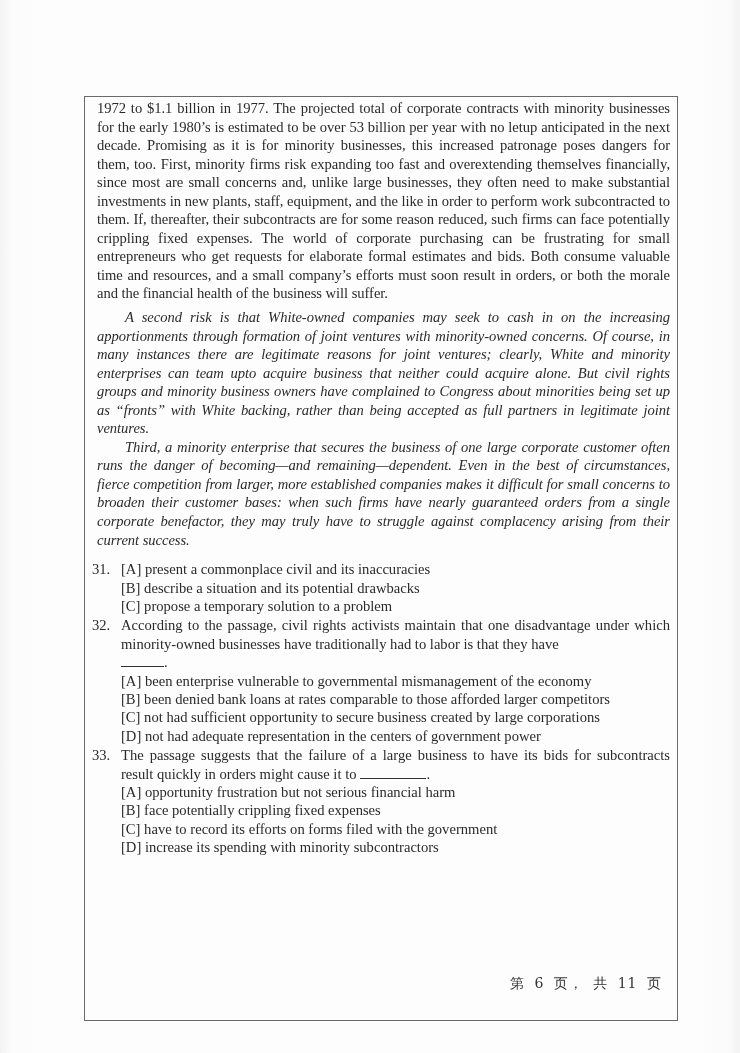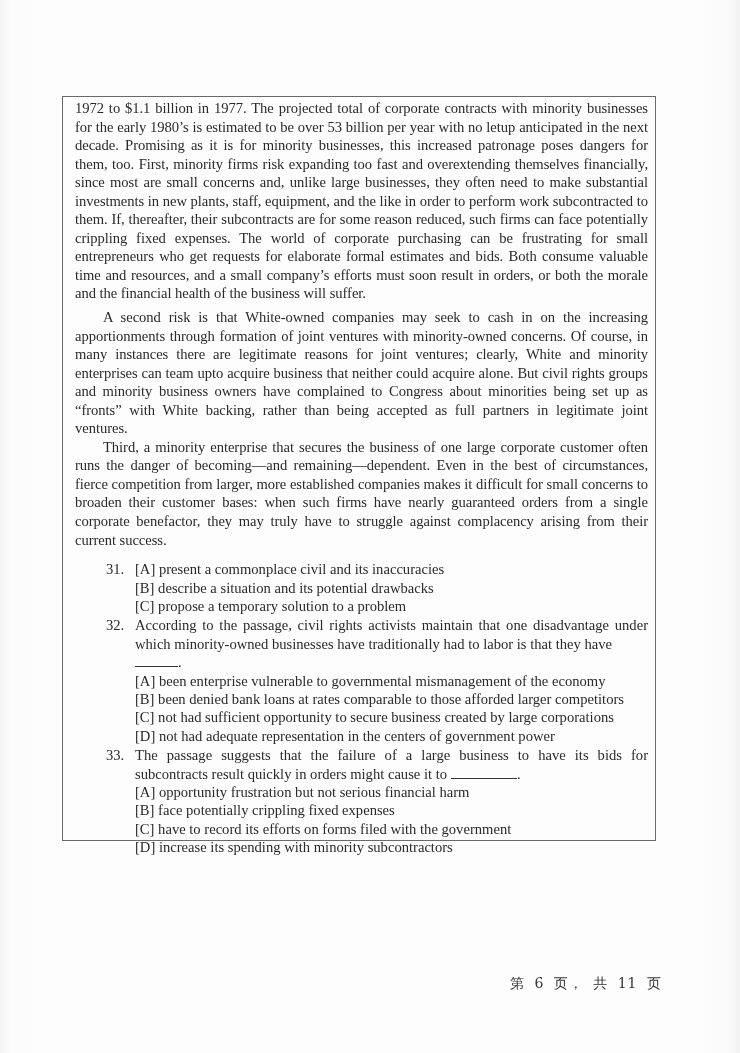--- a/index.html
+++ b/index.html
@@ -15,51 +15,51 @@
       font-family: "Liberation Serif", "DejaVu Serif", serif;
       color: #2a2a2a;
     }
     .page-edge {
       position: absolute;
       left: 0; top: 0; right: 0; bottom: 0;
       background: linear-gradient(to right, #f3f3f3 0px, #fcfcfc 12px, #fdfdfd 40px, #fdfdfd 700px, #fafafa 730px, #f2f2f2 740px);
     }
     .exam-box {
       position: absolute;
-      left: 62px;
+      left: 84px;
       top: 96px;
       width: 594px;
-      height: 745px;
+      height: 925px;
       border: 1.5px solid #6a6a6a;
       box-sizing: border-box;
       padding: 2px 7px 0 12px;
     }
     .passage p {
       margin: 0;
       font-size: 14.6px;
       line-height: 18.55px;
       text-align: justify;
       text-align-last: left;
       letter-spacing: -0.05px;
     }
     .passage p.indent {
       text-indent: 28px;
+      font-style: italic;
     }
     .passage p.gap {
       margin-top: 5px;
     }
     .questions {
       margin-top: 11px;
     }
     .question {
       position: relative;
       padding-left: 24px;
       font-size: 14.6px;
       line-height: 18.4px;
-      margin-left: 36px;
     }
     .q-num {
       position: absolute;
       left: -5px;
       top: 0;
     }
     .q-stem {
       text-align: justify;
       text-align-last: left;
     }

